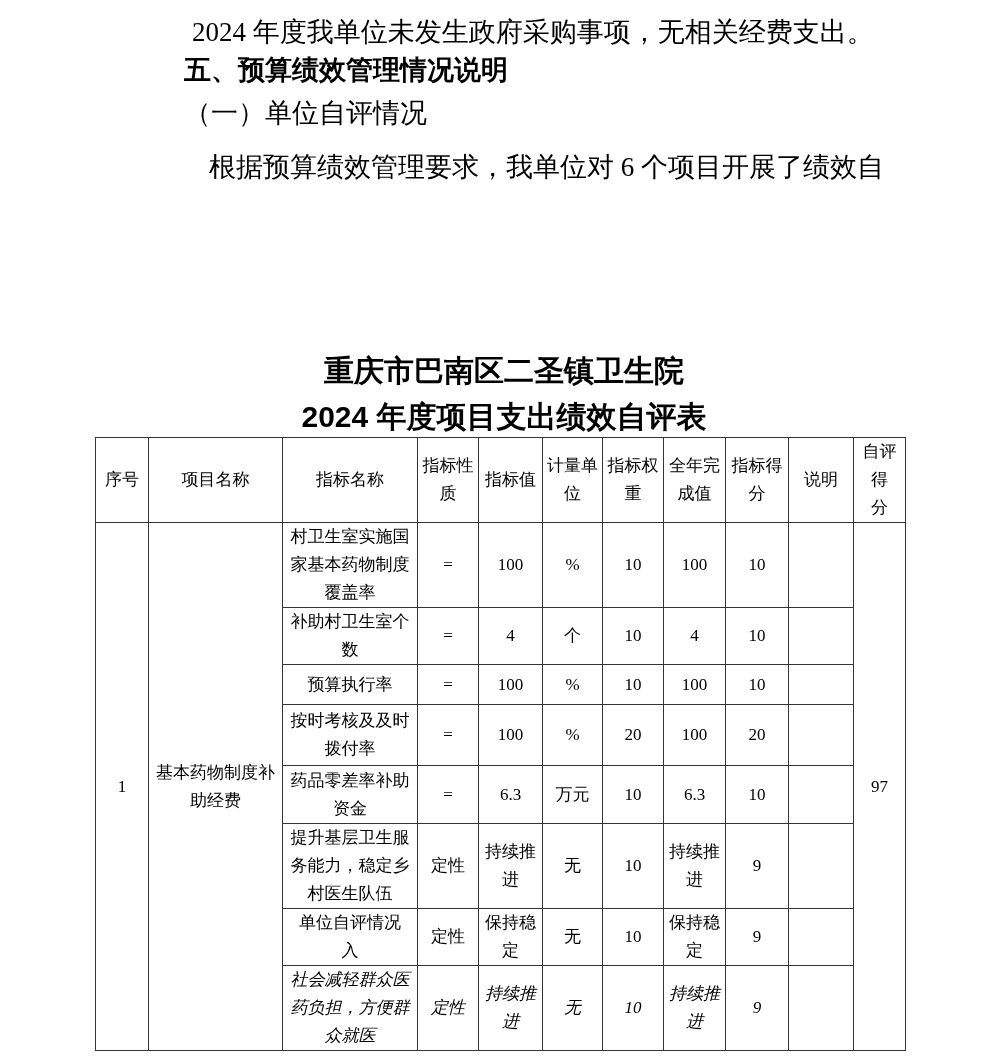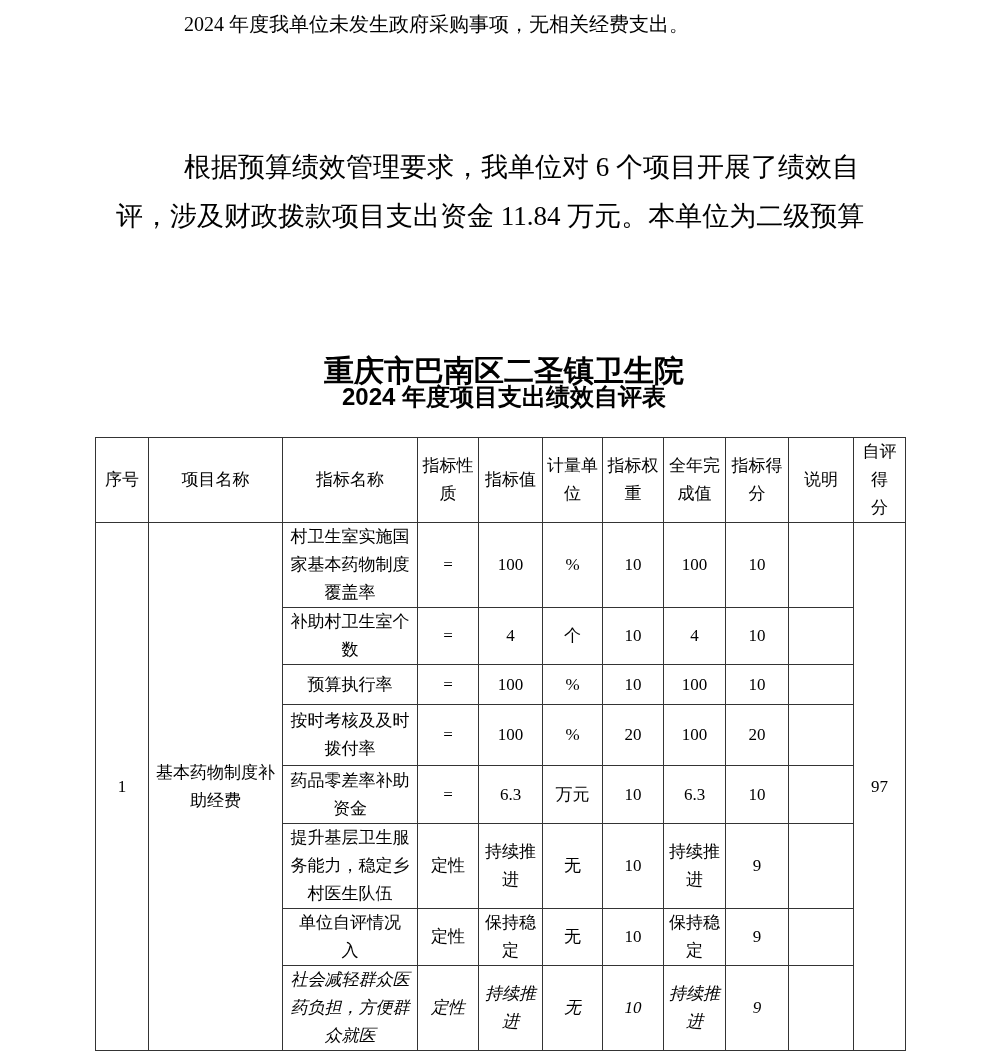--- a/index.html
+++ b/index.html
@@ -10,25 +10,25 @@
     height: 1062px;
     margin: 0 auto;
     background: #ffffff;
     color: #000000;
     font-family: "Liberation Serif", "DejaVu Serif", serif;
     overflow: hidden;
   }
   .p1 {
     position: absolute;
     left: 116px; top: 4px;
-    font-size: 20px;
+    font-size: 27px;
     line-height: 40px;
     text-indent: 68px;
     white-space: nowrap;
-    margin: 0;
+    margin: 8px;
   }
   .heading {
     position: absolute;
     left: 116px; top: 51px;
     font-family: "Liberation Sans", "DejaVu Sans", sans-serif;
     font-weight: 700;
     font-size: 27px;
     line-height: 38px;
     text-indent: 68px;
     white-space: nowrap;
@@ -45,32 +45,32 @@
     font-weight: normal;
   }
   .para {
     position: absolute;
     left: 116px; top: 143px;
     width: 768px;
     font-size: 27px;
     line-height: 49px;
   }
   .para .pline { white-space: nowrap; }
-  .para .pline.indent { text-indent: 68px; }
+  .para .pline.indent { text-indent: 68px; text-align: right; }
   .doc-title {
     position: absolute;
     left: 116px;
     width: 768px;
     text-align: center;
     font-family: "Liberation Sans", "DejaVu Sans", sans-serif;
     font-weight: 700;
     margin: 4px;
   }
   .title1 { top: 349px; font-size: 30px; line-height: 36px; }
-  .title2 { top: 375px; font-size: 24px; line-height: 36px; }
+  .title2 { top: 395px; font-size: 30px; line-height: 36px; }
   table.selftable {
     position: absolute;
     left: 95px; top: 437px;
     width: 810px;
     border-collapse: collapse;
     table-layout: fixed;
   }
   .selftable th, .selftable td {
     border: 1px solid #343434;
     font-weight: normal;
@@ -92,25 +92,26 @@
   .selftable tbody tr:nth-child(7) { height: 57px; }
   .selftable tbody tr:nth-child(8) { height: 83px; font-style: italic; }
 </style>
 </head>
 <body>
 
 <div class="page">
 
   <p class="p1">2024 年度我单位未发生政府采购事项，无相关经费支出。</p>
 
-
+  <h2 class="heading">五、预算绩效管理情况说明</h2>
+
+  <h3 class="subheading">（一）单位自评情况</h3>
 
   <div class="para">
     <div class="pline indent">根据预算绩效管理要求，我单位对 6 个项目开展了绩效自</div>
-    <div class="pline">评，涉及财政拨款项目支出资金 11.84 万元。本单位为二级预算</div>
   </div>
 
   <h1 class="doc-title title1">重庆市巴南区二圣镇卫生院</h1>
   <h1 class="doc-title title2">2024 年度项目支出绩效自评表</h1>
 
   <table class="selftable">
     <colgroup>
       <col style="width:53px">
         <col style="width:134px">
         <col style="width:135px">

